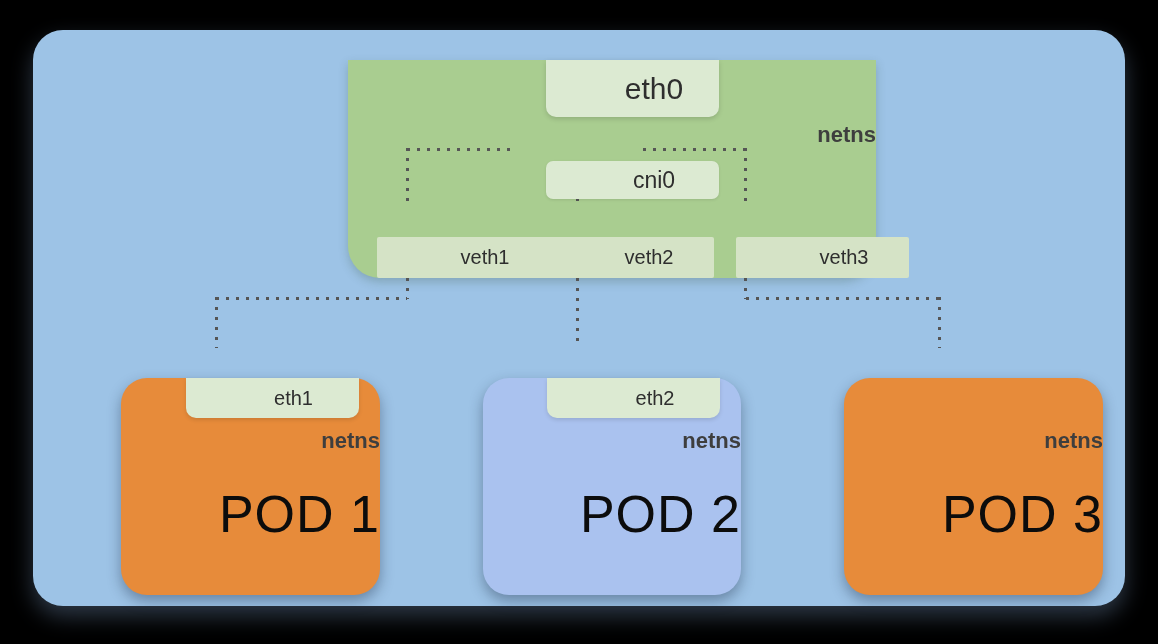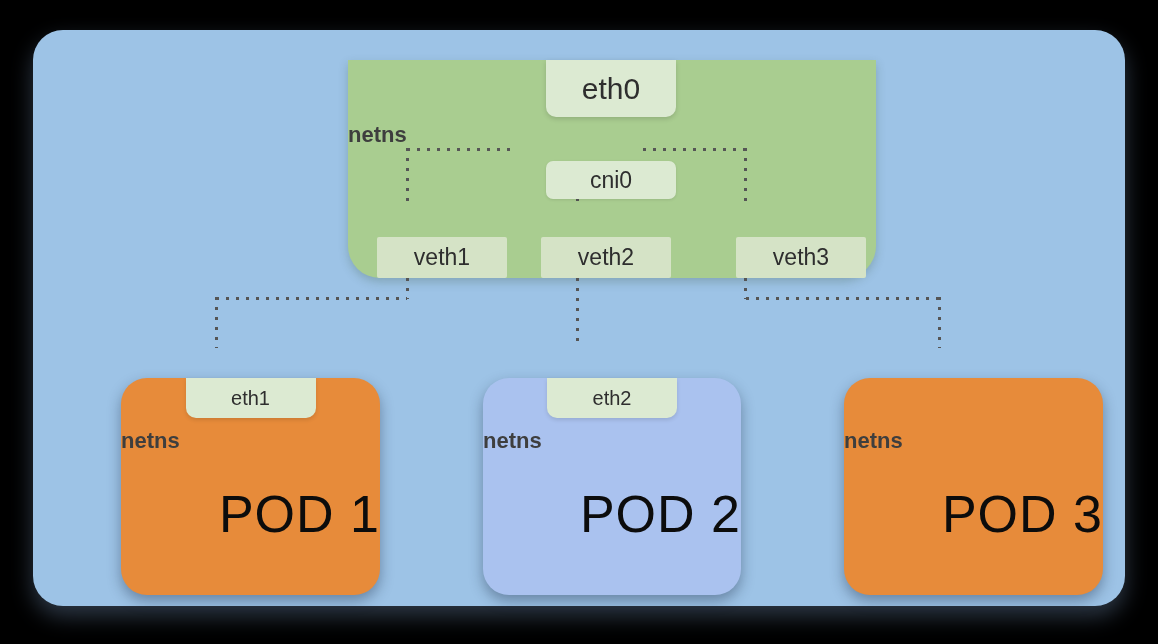--- a/index.html
+++ b/index.html
@@ -35,50 +35,51 @@
     box-shadow: 0 4px 10px rgba(50,80,50,0.25);
   }
   .iface-tab {
     position: absolute;
     display: flex;
     align-items: center;
     justify-content: center;
     background: var(--interface-label-fill, #dcead2);
     color: var(--interface-text, #2e2e2e);
     z-index: 5;
+    padding-left: 43px;
   }
   .eth0-tab {
     left: 198px; top: 0;
     width: 130px; height: 57px;
     border-radius: 0 0 10px 10px;
     font-size: 30px;
     box-shadow: 0 2px 5px rgba(0,0,0,0.15);
   }
   .netns-label {
     position: absolute;
     left: 0; width: 100%;
-    text-align: left;
+    text-align: right;
     font-weight: bold;
     font-size: 22px;
     color: var(--netns-text, #3e3e3e);
     z-index: 6;
   }
   .root-netns .netns-label { top: 62px; }
   .cni0-box {
     left: 198px; top: 101px;
     width: 130px; height: 38px;
     border-radius: 7px;
     font-size: 23px;
     box-shadow: 0 1px 3px rgba(0,0,0,0.10);
   }
   .veth-box {
     top: 177px;
     width: 130px; height: 41px;
     border-radius: 2px;
-    font-size: 23px;
+    font-size: 20px;
     background: var(--veth-label-fill, #d5e3c6);
   }
   .veth-1 { left: 29px; }
   .veth-2 { left: 193px; }
   .veth-3 { left: 388px; }
   
   .pod {
     position: absolute;
     top: 348px;
     height: 217px;

